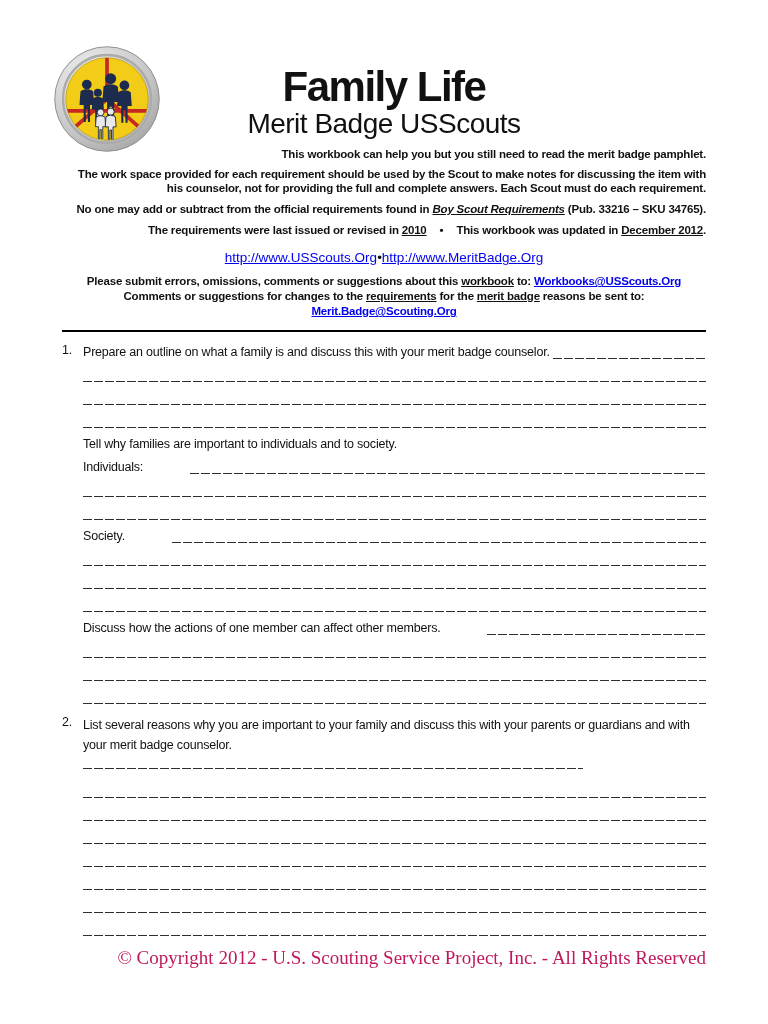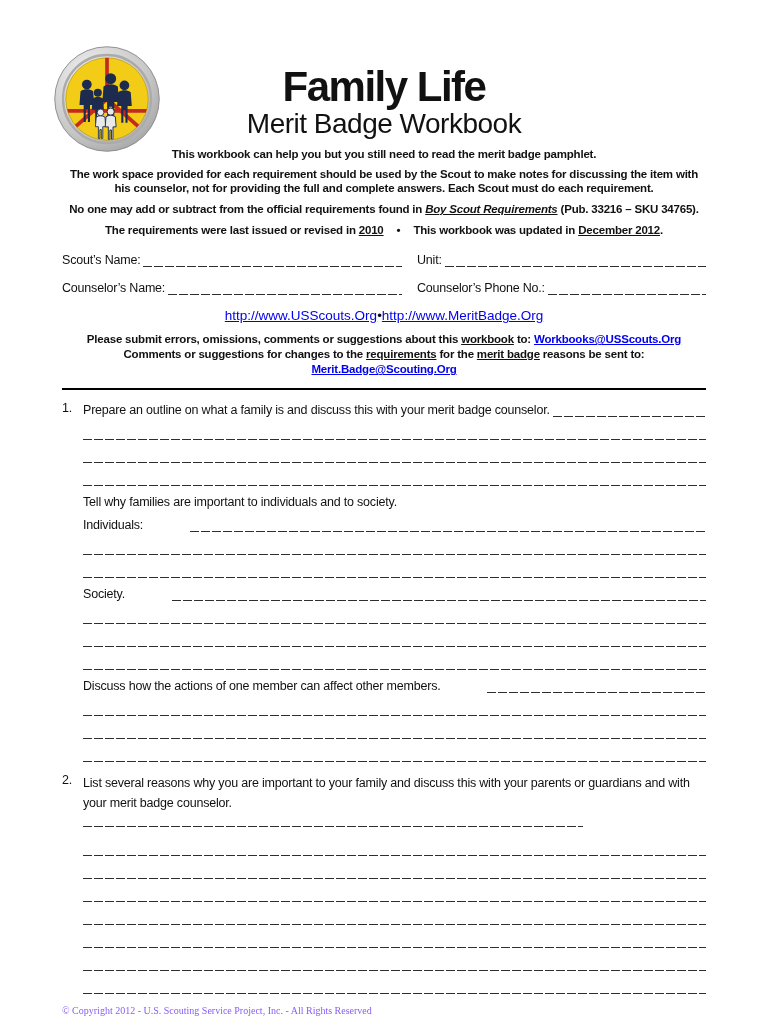--- a/index.html
+++ b/index.html
@@ -24,21 +24,21 @@
     text-align:center;
     font-size:42px; font-weight:bold; letter-spacing:-1.5px;
     line-height:1.08;
   }
   .subtitle {
     margin:0; text-align:center;
     font-size:28px; font-weight:normal; letter-spacing:-0.5px;
     line-height:1.1;
   }
   .note {
-    text-align:center;
+    text-align:right;
     font-size:11.5px; font-weight:bold; letter-spacing:-0.2px;
     line-height:14px;
   }
   .note-pamphlet   { margin-top:7px; }
   .note-workspace  { margin:6px auto 0; max-width:650px; }
   .note-official   { margin-top:7px; }
   .note-revision   { margin-top:7px; }
   .biu { font-weight:bold; font-style:italic; text-decoration:underline; }
   .u   { text-decoration:underline; }
   .gap-dot { display:inline-block; padding:0 10px; }
@@ -87,24 +87,24 @@
   .req-body { flex:1; min-width:0; }
   .req-intro-row { display:flex; align-items:flex-end; height:16px; }
   .req-intro-row .txt { white-space:nowrap; }
   .prompt { margin-top:9px; height:16px; }
   .labeled { margin-top:5px;gap:44px; }
   .wrap-text { line-height:20px; }
 
   
   .copyright {
     margin-top:11px;
-    text-align:left;
+    text-align:right;
     font-family:"Liberation Serif", serif;
-    font-size:10px;
-    color:#8b5cf6;
+    font-size:19px;
+    color:#be185d;
   }
 </style>
 </head>
 <body>
 
 <div class="page">
 
   <div class="badge">
     <svg viewBox="0 0 120 120" width="110" height="110">
       <defs>
@@ -139,55 +139,37 @@
         </g>
         <g fill="#e9e9e9" stroke="#1C2B4E" stroke-width="1.2">
           <use href="#person" transform="translate(53,87) scale(0.8)"></use>
           <use href="#person" transform="translate(64,87) scale(0.85)"></use>
         </g>
       </g>
     </svg>
   </div>
 
   <h1 class="title">Family Life</h1>
-  <h2 class="subtitle">Merit Badge Workbook</h2>
+  <h2 class="subtitle">Merit Badge USScouts</h2>
 
   <div class="note note-pamphlet">This workbook can help you but you still need to read the merit badge pamphlet.</div>
   <div class="note note-workspace">The work space provided for each requirement should be used by the Scout to make notes for discussing the item with his counselor, not for providing the full and complete answers. Each Scout must do each requirement.</div>
   <div class="note note-official">
     <span>No one may add or subtract from the official requirements found in</span>
     <span class="biu">Boy Scout Requirements</span>
     <span>(Pub. 33216 – SKU 34765).</span>
   </div>
   <div class="note note-revision">
     <span>The requirements were last issued or revised in</span>
     <span class="u">2010</span>
     <span class="gap-dot">•</span>
     <span>This workbook was updated in</span>
     <span class="u">December 2012</span><span>.</span>
   </div>
 
-  <div class="form-grid">
-    <div class="row">
-      <span class="lbl">Scout’s Name:</span>
-      <span class="fill-line"></span>
-    </div>
-    <div class="row">
-      <span class="lbl">Unit:</span>
-      <span class="fill-line"></span>
-    </div>
-    <div class="row">
-      <span class="lbl">Counselor’s Name:</span>
-      <span class="fill-line"></span>
-    </div>
-    <div class="row">
-      <span class="lbl">Counselor’s Phone No.:</span>
-      <span class="fill-line"></span>
-    </div>
-  </div>
 
   <div class="links-row">
     <a class="link" href="#">http://www.USScouts.Org</a>
     <span>•</span>
     <a class="link" href="#">http://www.MeritBadge.Org</a>
   </div>
 
   <div class="feedback">
     <div>
       <span>Please submit errors, omissions, comments or suggestions about this</span>

